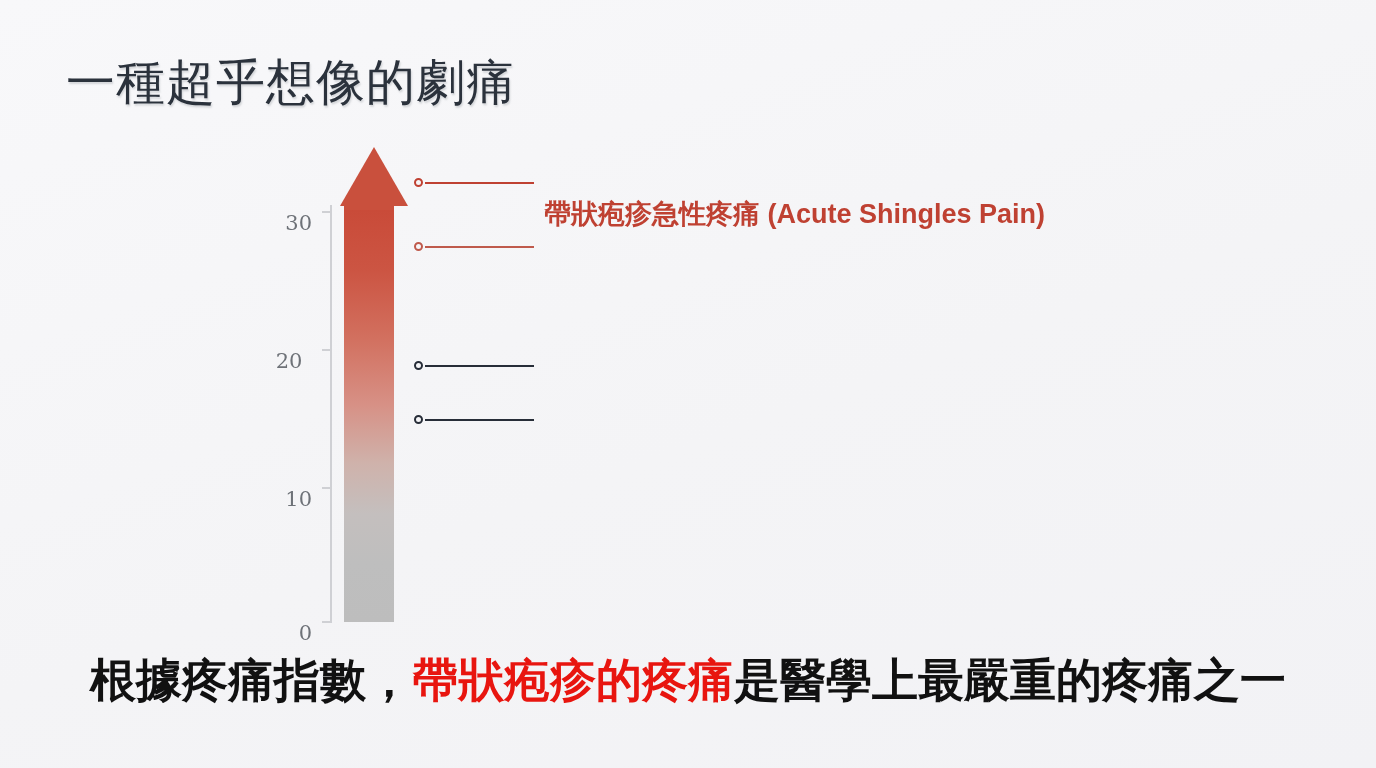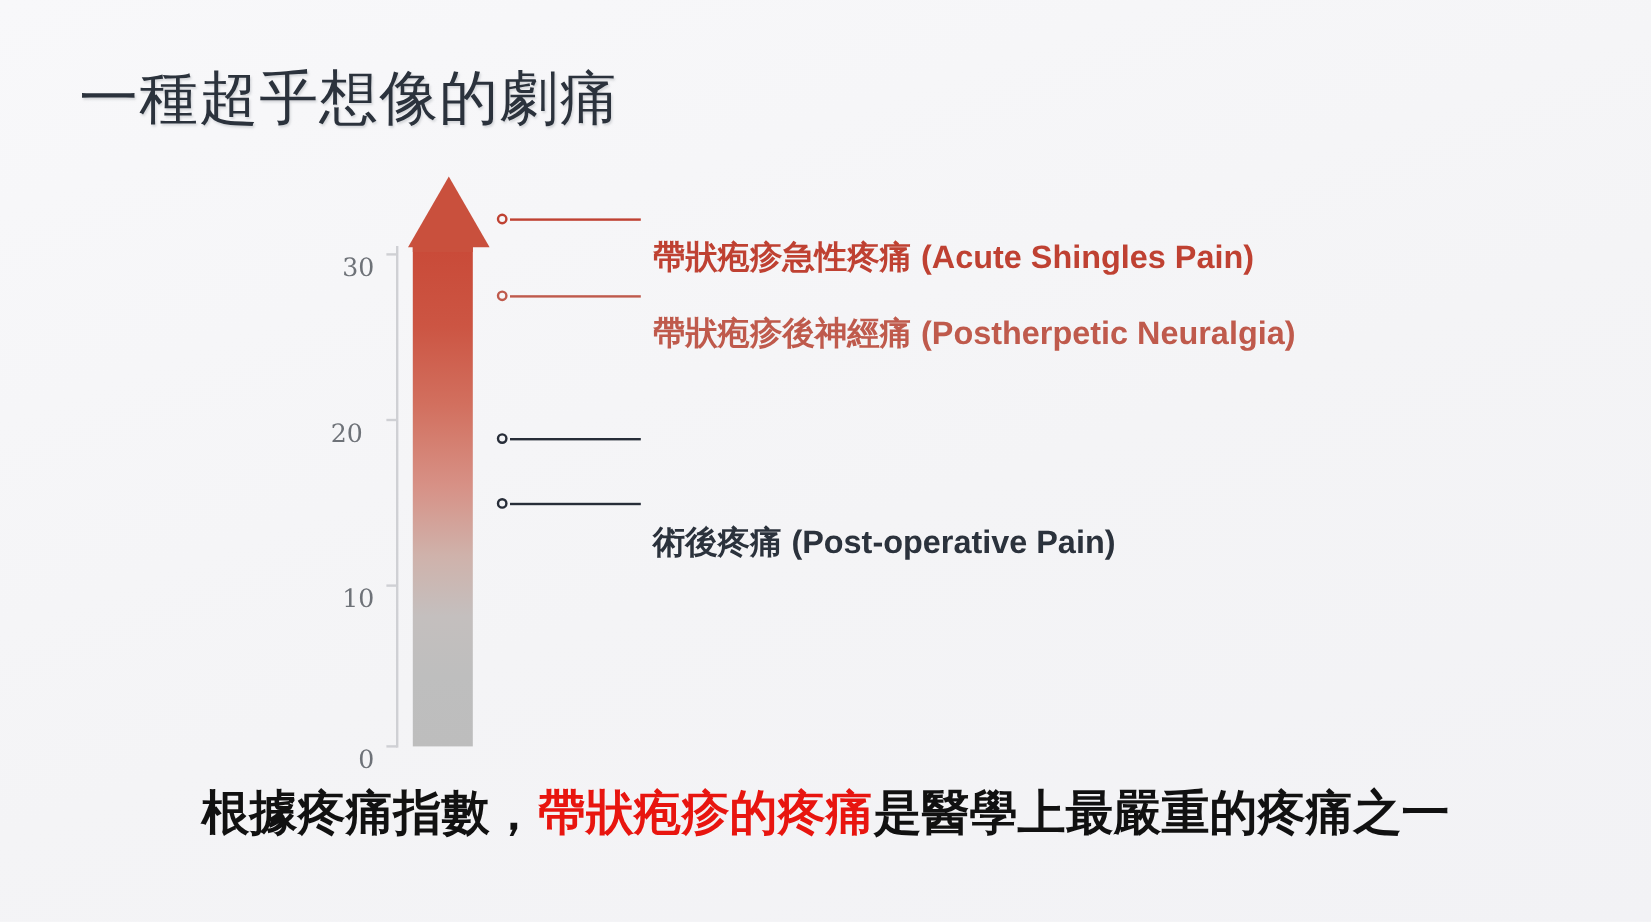--- a/index.html
+++ b/index.html
@@ -152,21 +152,21 @@
   .series-label.red2 { color: #bf5a4c; }
   .series-label.dark { color: #2b323c; }
 
   
   #caption {
     position: absolute;
     left: 0;
     top: 650px;
     width: 1376px;
     text-align: center;
-    font-size: 40px;
+    font-size: 46px;
     font-weight: 700;
     color: #111111;
     letter-spacing: 0px;
     white-space: nowrap;
   }
   #caption .hl { color: #e8150f; }
 </style>
 </head>
 <body>
 
@@ -197,32 +197,30 @@
     <div class="leader red1" style="left:414px; top:173px; width:120px;">
       <span class="dot"></span>
       <span class="line" style="width:109px;"></span>
     </div>
     <div class="series-label red1" style="left:544px; top:168px;">帶狀疱疹急性疼痛 (Acute Shingles Pain)</div>
 
     <div class="leader red2" style="left:414px; top:237px; width:120px;">
       <span class="dot"></span>
       <span class="line" style="width:109px;"></span>
     </div>
-    <div class="series-label red2" style="left:544px; top:232px;">帶狀疱疹後神經痛 (Postherpetic Neuralgia)</div>
 
     <div class="leader dark" style="left:414px; top:356px; width:120px;">
       <span class="dot"></span>
       <span class="line" style="width:109px;"></span>
     </div>
 
     <div class="leader dark" style="left:414px; top:410px; width:120px;">
       <span class="dot"></span>
       <span class="line" style="width:109px;"></span>
     </div>
-    <div class="series-label dark" style="left:544px; top:406px;">術後疼痛 (Post-operative Pain)</div>
 
   </div>
 
   <div id="caption">
     <span>根據疼痛指數，</span><span class="hl">帶狀疱疹的疼痛</span><span>是醫學上最嚴重的疼痛之一</span>
   </div>
 
 </div>
 
 </body></html>

